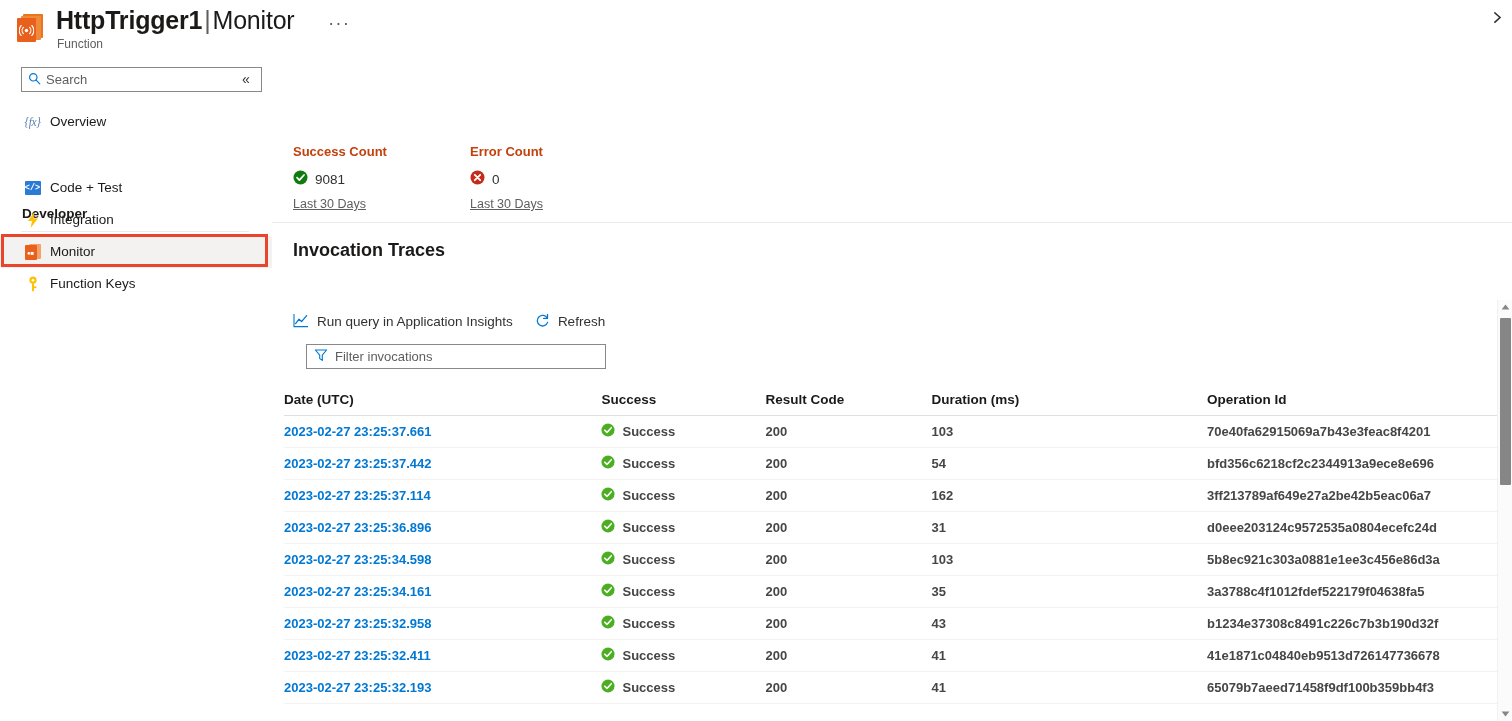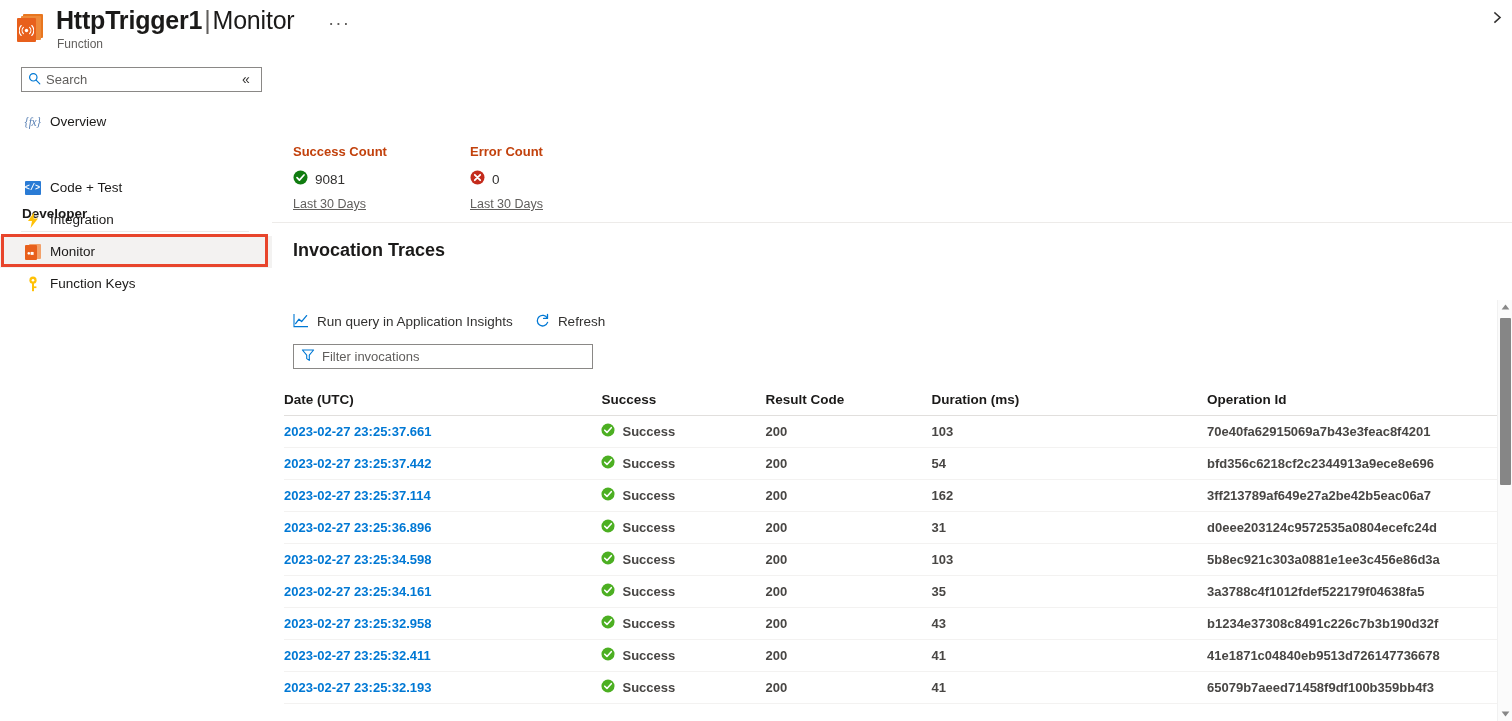--- a/index.html
+++ b/index.html
@@ -236,21 +236,21 @@
   }
   .cmd {
     display: flex; align-items: flex-start;
     font-size: 13.5px; color: #323130;
     cursor: pointer; line-height: 18px;
     margin-right: 22px;
   }
   .cmd .ci { flex: 0 0 auto; margin-right: 8px; display: block; }
 
   .filter-box {
-    position: absolute; left: 21px; top: 286px;
+    position: absolute; left: 34px; top: 286px;
     width: 300px; height: 25px;
     border: 1px solid #8a8886; background: #fff;
     display: flex; align-items: center; padding: 0 7px;
   }
   .filter-box .fi { flex: 0 0 auto; margin-right: 7px; display: block; }
   .filter-box .ph { font-size: 13px; color: #605e5c; line-height: 17px; }
 
   
   .tbl {
     position: absolute; left: 12px; top: 326px;

